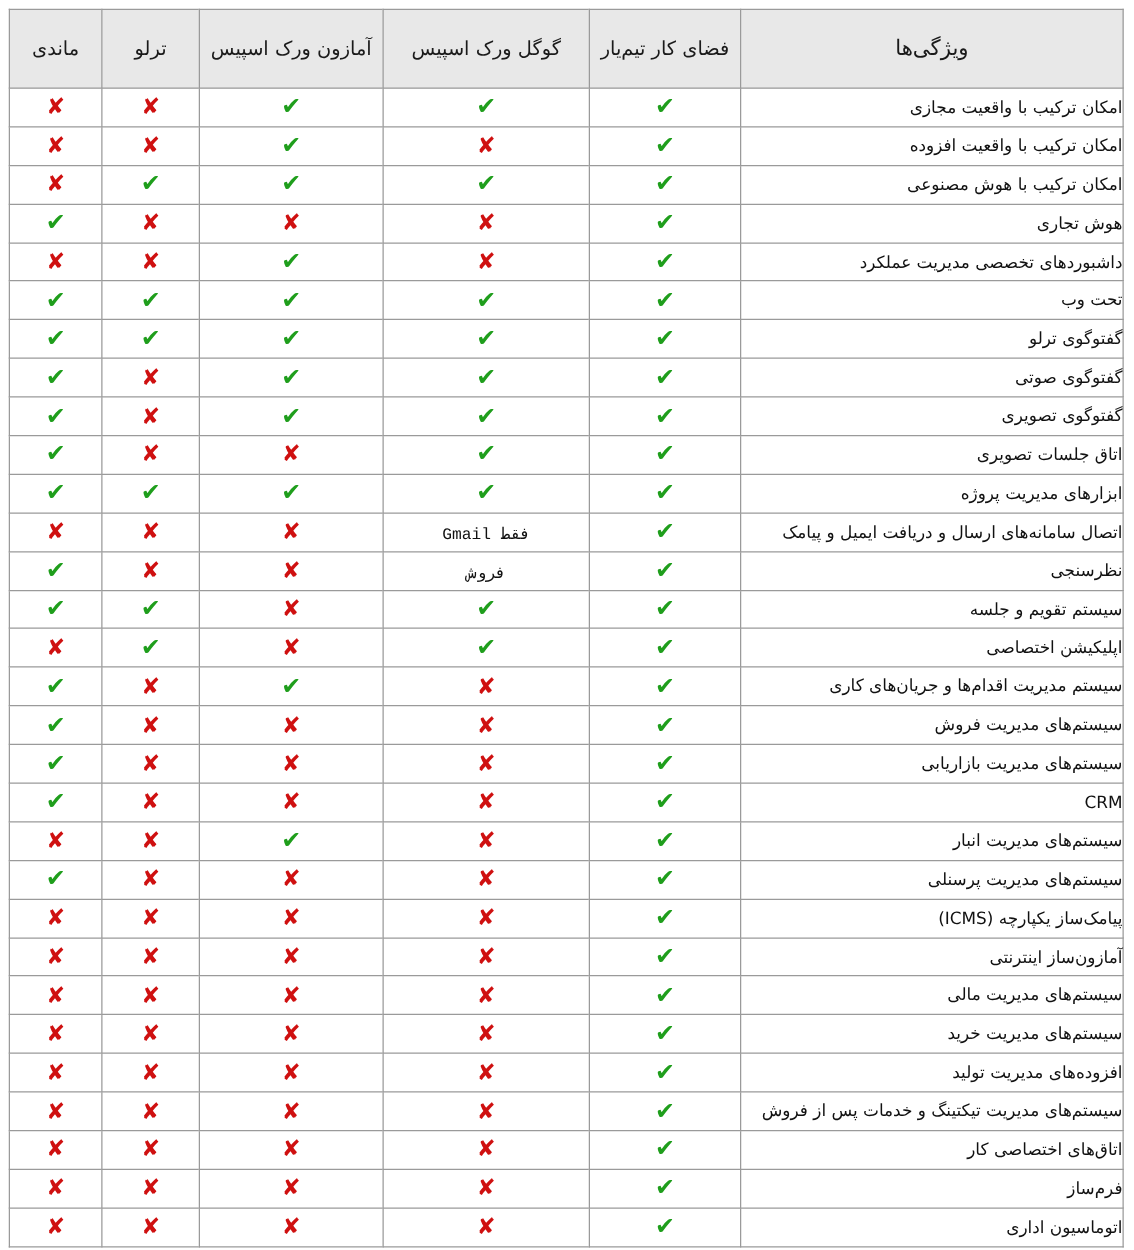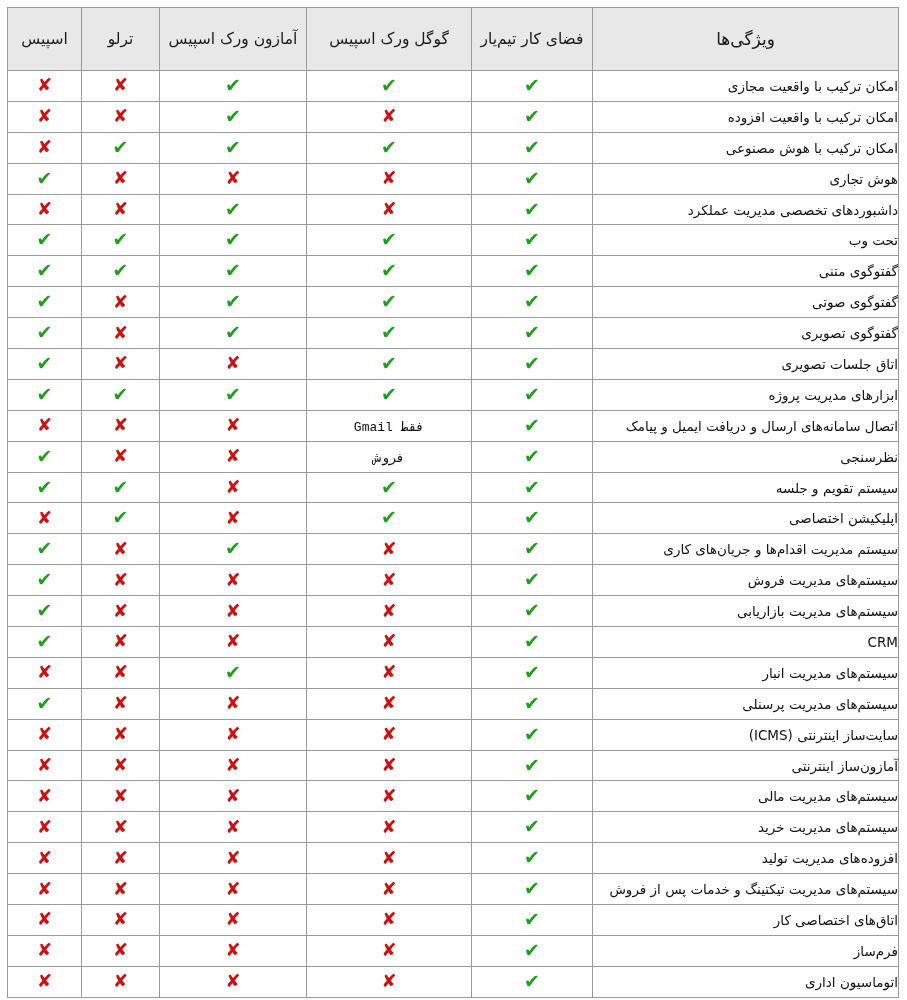--- a/index.html
+++ b/index.html
@@ -101,21 +101,21 @@
       <col class="c-d3">
       <col class="c-d4">
     </colgroup>
     <thead>
       <tr>
         <th class="features-head">ویژگی‌ها</th>
         <th>فضای کار تیم‌یار</th>
         <th>گوگل ورک اسپیس</th>
         <th>آمازون ورک اسپیس</th>
         <th>ترلو</th>
-        <th>اسپیس</th>
+        <th>ماندی</th>
       </tr>
     </thead>
     <tbody id="table-body">
         <tr>
           <td class="feature-cell">امکان ترکیب با واقعیت مجازی</td>
           <td><span class="mark yes">✔</span></td>
           <td><span class="mark yes">✔</span></td>
           <td><span class="mark yes">✔</span></td>
           <td><span class="mark no">✘</span></td>
           <td><span class="mark no">✘</span></td>
@@ -154,21 +154,21 @@
         </tr>
         <tr>
           <td class="feature-cell">تحت وب</td>
           <td><span class="mark yes">✔</span></td>
           <td><span class="mark yes">✔</span></td>
           <td><span class="mark yes">✔</span></td>
           <td><span class="mark yes">✔</span></td>
           <td><span class="mark yes">✔</span></td>
         </tr>
         <tr>
-          <td class="feature-cell">گفتوگوی متنی</td>
+          <td class="feature-cell">گفتوگوی ترلو</td>
           <td><span class="mark yes">✔</span></td>
           <td><span class="mark yes">✔</span></td>
           <td><span class="mark yes">✔</span></td>
           <td><span class="mark yes">✔</span></td>
           <td><span class="mark yes">✔</span></td>
         </tr>
         <tr>
           <td class="feature-cell">گفتوگوی صوتی</td>
           <td><span class="mark yes">✔</span></td>
           <td><span class="mark yes">✔</span></td>
@@ -274,21 +274,21 @@
         </tr>
         <tr>
           <td class="feature-cell">سیستم‌های مدیریت پرسنلی</td>
           <td><span class="mark yes">✔</span></td>
           <td><span class="mark no">✘</span></td>
           <td><span class="mark no">✘</span></td>
           <td><span class="mark no">✘</span></td>
           <td><span class="mark yes">✔</span></td>
         </tr>
         <tr>
-          <td class="feature-cell">سایت‌ساز اینترنتی (ICMS)</td>
+          <td class="feature-cell">پیامک‌ساز یکپارچه (ICMS)</td>
           <td><span class="mark yes">✔</span></td>
           <td><span class="mark no">✘</span></td>
           <td><span class="mark no">✘</span></td>
           <td><span class="mark no">✘</span></td>
           <td><span class="mark no">✘</span></td>
         </tr>
         <tr>
           <td class="feature-cell">آمازون‌ساز اینترنتی</td>
           <td><span class="mark yes">✔</span></td>
           <td><span class="mark no">✘</span></td>

